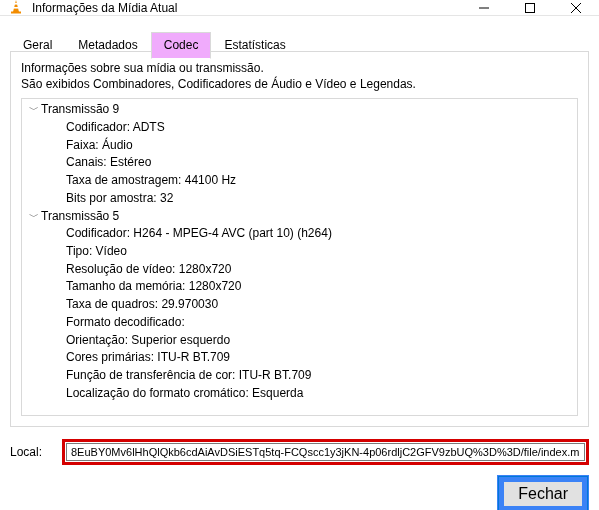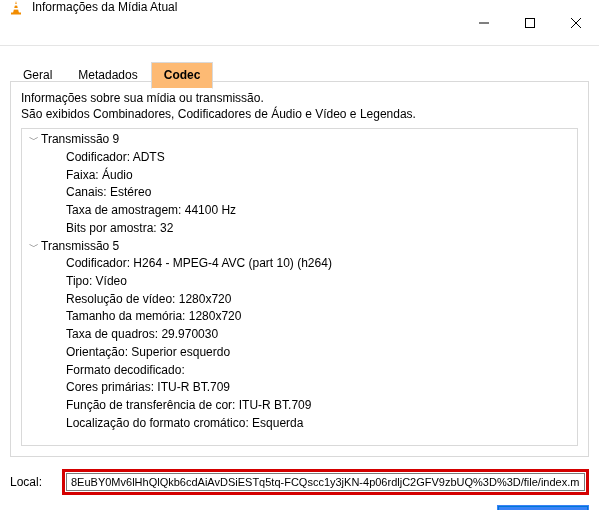--- a/index.html
+++ b/index.html
@@ -5,23 +5,23 @@
   * { box-sizing: border-box; margin: 0; padding: 0; }
   body {
     font-family: "Segoe UI", Tahoma, sans-serif;
     font-size: 12px;
     background: #fff;
     width: 599px;
     height: 510px;
     overflow: hidden;
   }
   .titlebar {
-    height: 46px;
-    display: flex;
-    align-items: flex-start;
+    height: 16px;
+    display: flex;
+    align-items: flex-end;
     padding: 0 0 0 8px;
     background: #fff;
     border-bottom: 1px solid #e5e5e5;
   }
   .titlebar .app-icon {
     width: 16px; height: 16px;
     margin-right: 8px;
   }
   .titlebar .title {
     flex: 1;
@@ -51,22 +51,21 @@
     color: #000;
     border: 1px solid transparent;
     border-bottom: none;
     position: relative;
     top: 8px;
     background: transparent;
   }
   .tab.active {
     border-color: #d9d9d9;
     border-bottom: 1px solid #fff;
-    background: #fdba74;
-    font-weight: bold;
+    background: #f0abfc;
   }
   .tab-panel {
     border: 1px solid #d9d9d9;
     border-top: none;
     padding: 8px 10px 10px 10px;
   }
   .info-text { font-size: 12px; color: #000; line-height: 1.35; margin-bottom: 6px; }
   .tree {
     border: 1px solid #d9d9d9;
     background: #fff;
@@ -159,20 +158,21 @@
     </div>
   </div>
 </div>
 
 <div class="content">
 
   <div class="tabs">
     <div class="tab">Geral</div>
     <div class="tab">Metadados</div>
     <div class="tab active">Codec</div>
+    <div class="tab">Estatísticas</div>
   </div>
 
   <div class="tab-panel">
     <div class="info-text">
       <div>Informações sobre sua mídia ou transmissão.</div>
       <div>São exibidos Combinadores, Codificadores de Áudio e Vídeo e Legendas.</div>
     </div>
 
     <div class="tree">
       <div class="tree-row">
@@ -187,22 +187,22 @@
 
       <div class="tree-row">
         <span class="toggle">﹀</span>
         <span>Transmissão 5</span>
       </div>
       <div class="tree-row child">Codificador: H264 - MPEG-4 AVC (part 10) (h264)</div>
       <div class="tree-row child">Tipo: Vídeo</div>
       <div class="tree-row child">Resolução de vídeo: 1280x720</div>
       <div class="tree-row child">Tamanho da memória: 1280x720</div>
       <div class="tree-row child">Taxa de quadros: 29.970030</div>
+      <div class="tree-row child">Formato decodificado:</div>
       <div class="tree-row child">Orientação: Superior esquerdo</div>
-      <div class="tree-row child">Formato decodificado:</div>
       <div class="tree-row child">Cores primárias: ITU-R BT.709</div>
       <div class="tree-row child">Função de transferência de cor: ITU-R BT.709</div>
       <div class="tree-row child">Localização do formato cromático: Esquerda</div>
     </div>
   </div>
 
   <div class="bottom">
     <span class="label">Local:</span>
     <div class="location-box">
       <input class="location-input" type="text" readonly="" value="8EuBY0Mv6lHhQlQkb6cdAiAvDSiESTq5tq-FCQscc1y3jKN-4p06rdljC2GFV9zbUQ%3D%3D/file/index.m3u8" style="">

